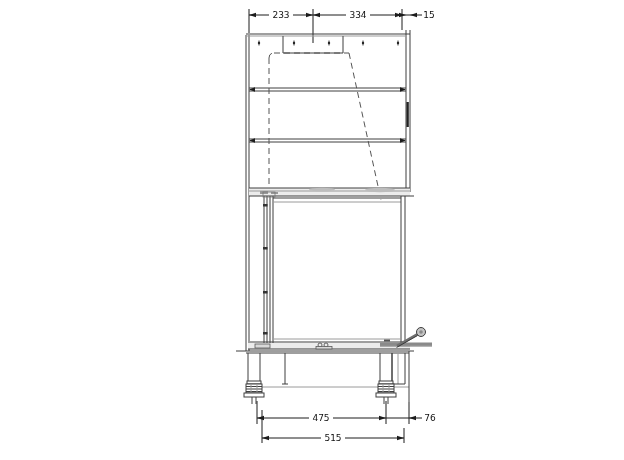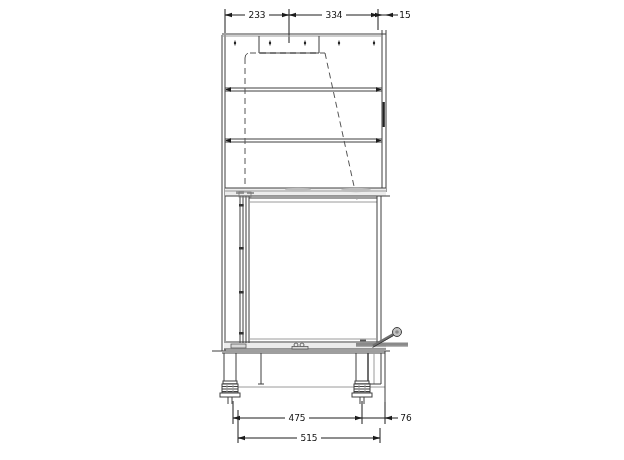--- a/index.html
+++ b/index.html
@@ -1,16 +1,16 @@
 <!DOCTYPE html>
 <html><head>
 <meta charset="utf-8">
 <style>
   html,body{margin:0;padding:0;background:#ffffff;}
-  .canvas{position:relative;width:557px;height:460px;background:#ffffff;overflow:hidden;}
+  .canvas{position:relative;width:557px;height:460px;background:#ffffff;overflow:hidden;padding-left:24px;}
   svg{display:block;}
   .ln{stroke:#3f3f3f;stroke-width:1;fill:none;}
   .lt{stroke:#9a9a9a;stroke-width:1;fill:none;}
   .dm{stroke:#1c1c1c;stroke-width:1;fill:none;}
   .dash{stroke:#555;stroke-width:1;fill:none;stroke-dasharray:6,4;}
   .arr{fill:#1c1c1c;stroke:none;}
   .dimtxt{font-family:"DejaVu Sans","Liberation Sans",sans-serif;font-size:9px;fill:#111;text-anchor:middle;}
   .whitebox{fill:#ffffff;stroke:none;}
   .band{fill:#ececec;stroke:none;}
   .detail{fill:#d9d9d9;stroke:#5a5a5a;stroke-width:0.8;}

